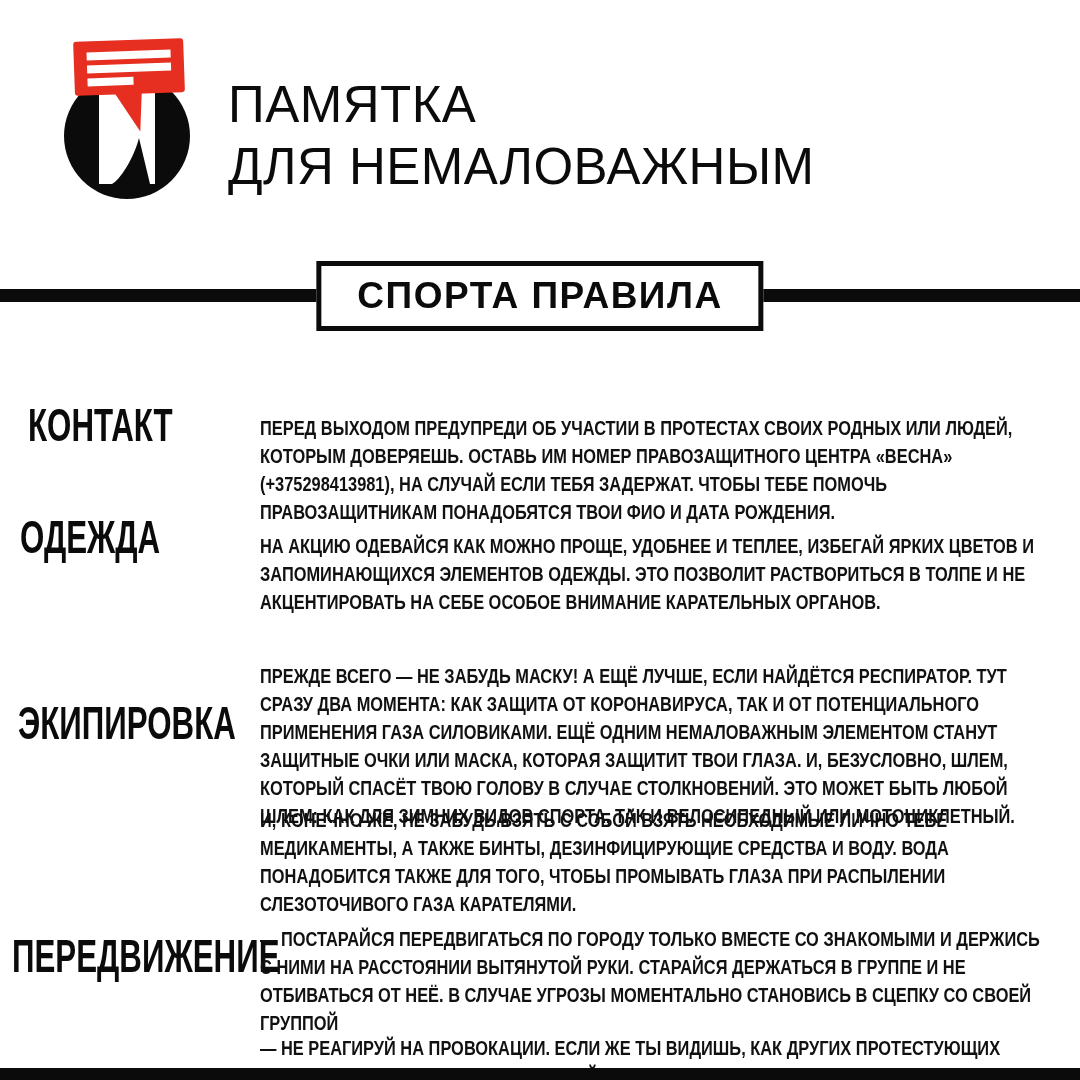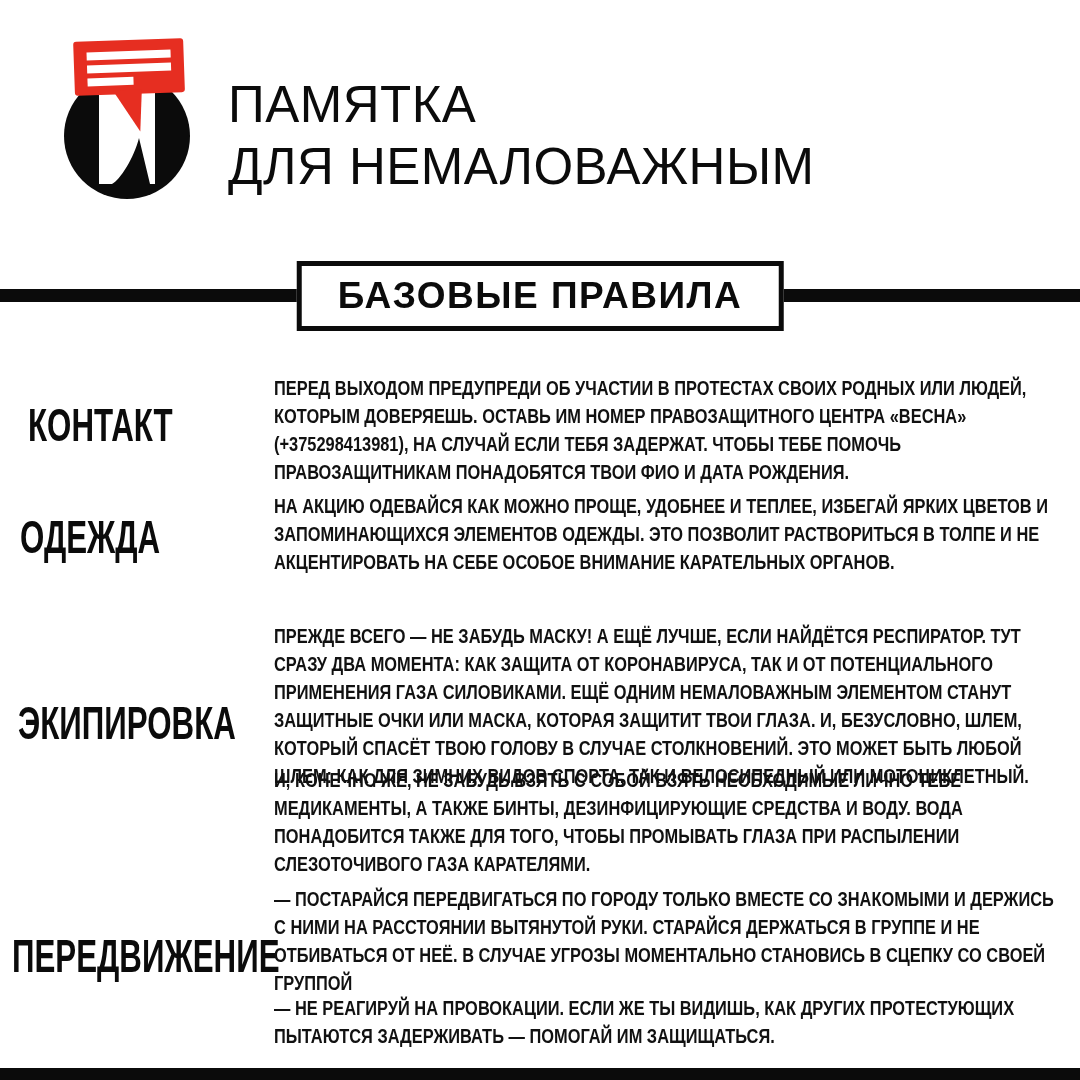--- a/index.html
+++ b/index.html
@@ -19,21 +19,21 @@
     position:absolute;left:50%;top:261px;transform:translateX(-50%);
     background:#ffffff;border:5px solid #0b0b0b;
     padding:9px 36px;font-size:37px;font-weight:800;letter-spacing:1.5px;
     white-space:nowrap;
   }
   .section-label{
     position:absolute;font-weight:800;font-size:46px;line-height:1;
     transform:scaleX(0.68);transform-origin:0 0;white-space:nowrap;
     letter-spacing:0;
   }
-  .body-block{position:absolute;left:274px;width:790px;}
+  .body-block{position:absolute;left:260px;width:790px;margin-top:40px;}
   .cond{
     width:986px;transform:scaleX(0.8);transform-origin:0 0;
     font-size:20.5px;line-height:28px;font-weight:700;letter-spacing:0;
     color:#111111;
   }
   .bottom-bar{position:absolute;left:0;top:1068px;width:1080px;height:12px;background:#0b0b0b;}
   b{font-weight:900;}
 </style>
 </head>
 <body>
@@ -54,21 +54,21 @@
       </g>
     </svg>
   </div>
 
   <div class="title">
     <div>ПАМЯТКА</div>
     <div>ДЛЯ НЕМАЛОВАЖНЫМ</div>
   </div>
 
   <div class="rule"></div>
-  <div class="banner">БАЗОВЫЕ ПРАВИЛА</div>
+  <div class="banner">СПОРТА ПРАВИЛА</div>
 
   <div class="section-label" style="left:28px;top:402px;">КОНТАКТ</div>
   <div class="body-block" style="top:374px;">
     <div class="cond"><span>ПЕРЕД ВЫХОДОМ ПРЕДУПРЕДИ ОБ УЧАСТИИ В ПРОТЕСТАХ СВОИХ РОДНЫХ ИЛИ ЛЮДЕЙ, КОТОРЫМ ДОВЕРЯЕШЬ. ОСТАВЬ ИМ НОМЕР ПРАВОЗАЩИТНОГО ЦЕНТРА </span><b>«ВЕСНА» (+375298413981)</b><span>, НА СЛУЧАЙ ЕСЛИ ТЕБЯ ЗАДЕРЖАТ. ЧТОБЫ ТЕБЕ ПОМОЧЬ ПРАВОЗАЩИТНИКАМ ПОНАДОБЯТСЯ ТВОИ ФИО И ДАТА РОЖДЕНИЯ.</span></div>
   </div>
 
   <div class="section-label" style="left:20px;top:514px;">ОДЕЖДА</div>
   <div class="body-block" style="top:492px;">
     <div class="cond">НА АКЦИЮ ОДЕВАЙСЯ КАК МОЖНО ПРОЩЕ, УДОБНЕЕ И ТЕПЛЕЕ, ИЗБЕГАЙ ЯРКИХ ЦВЕТОВ И ЗАПОМИНАЮЩИХСЯ ЭЛЕМЕНТОВ ОДЕЖДЫ. ЭТО ПОЗВОЛИТ РАСТВОРИТЬСЯ В ТОЛПЕ И НЕ АКЦЕНТИРОВАТЬ НА СЕБЕ ОСОБОЕ ВНИМАНИЕ КАРАТЕЛЬНЫХ ОРГАНОВ.</div>
   </div>

